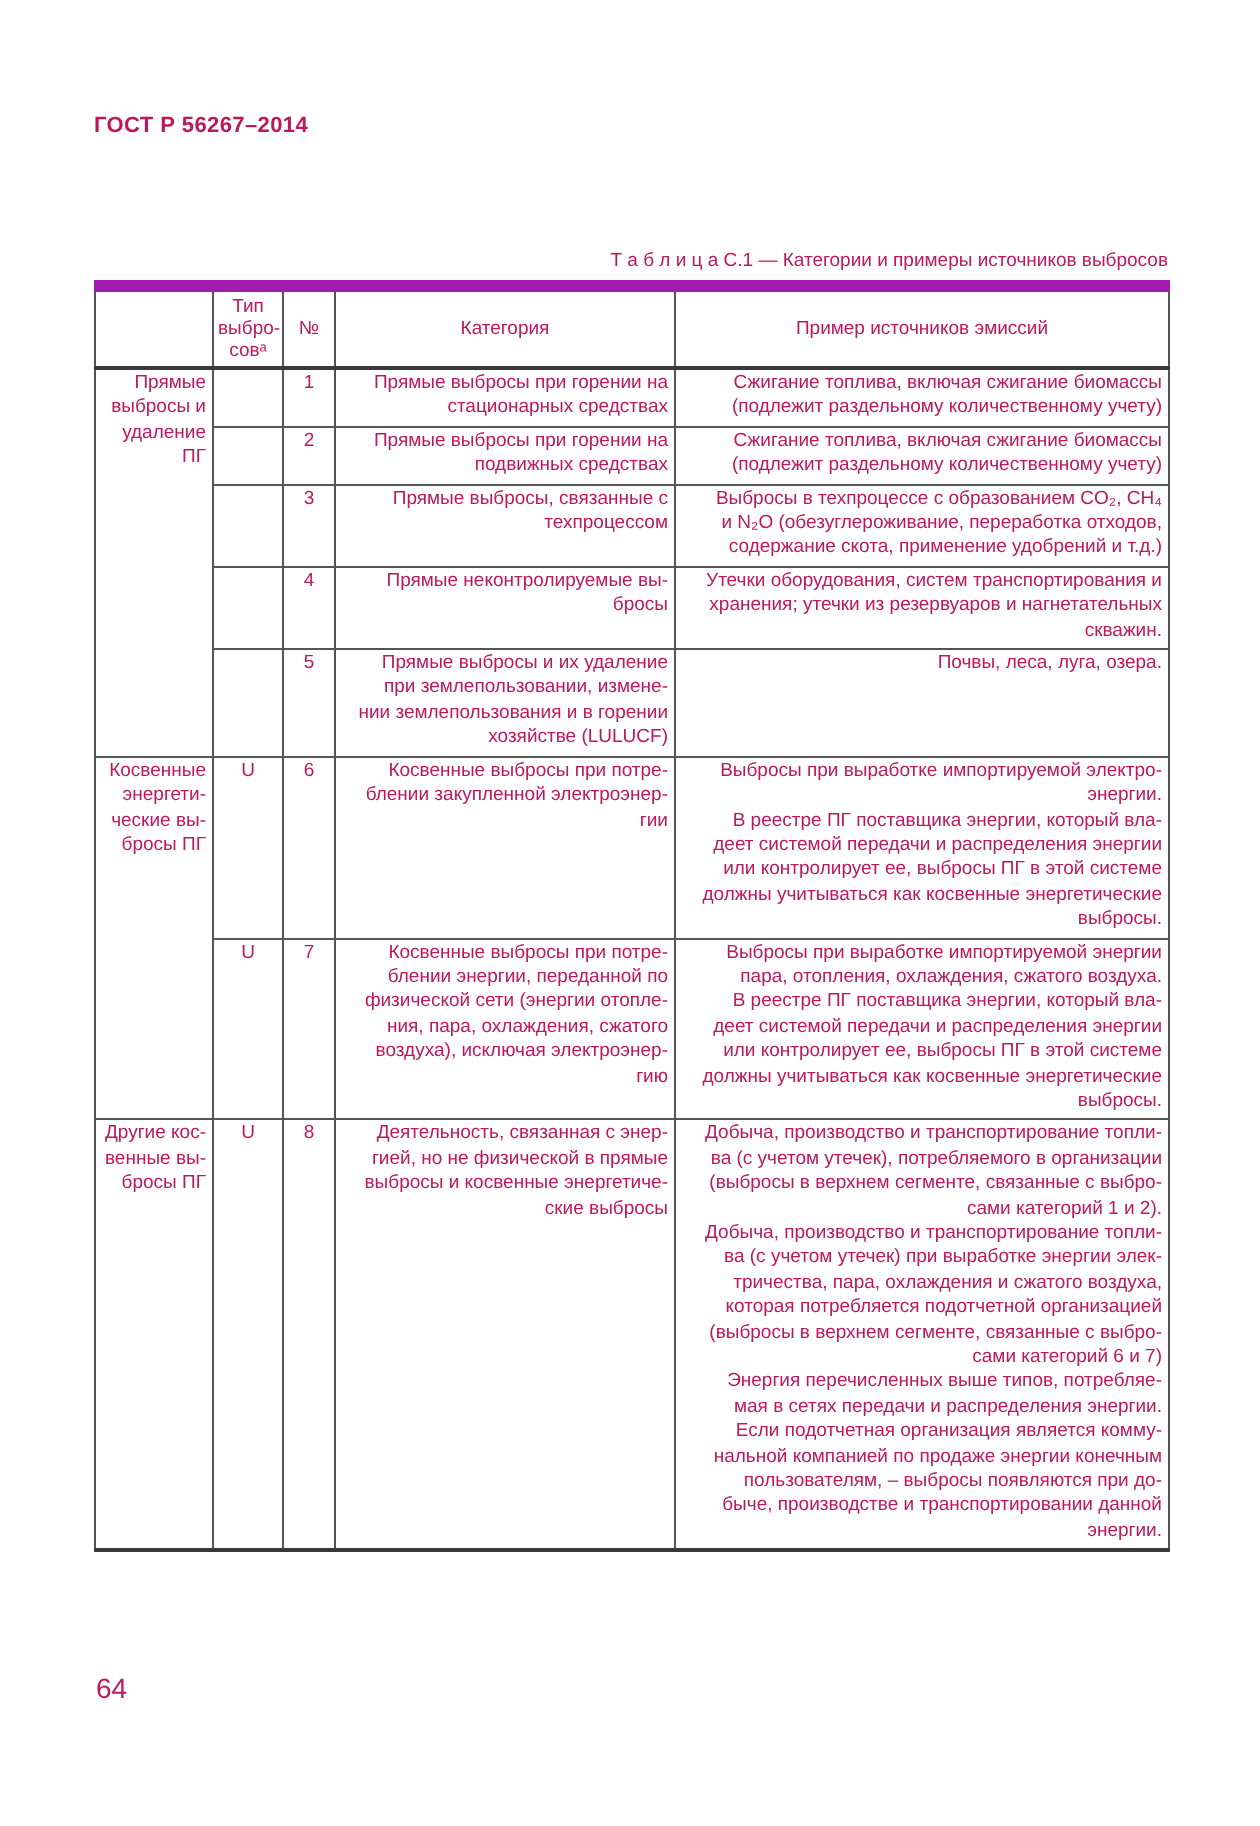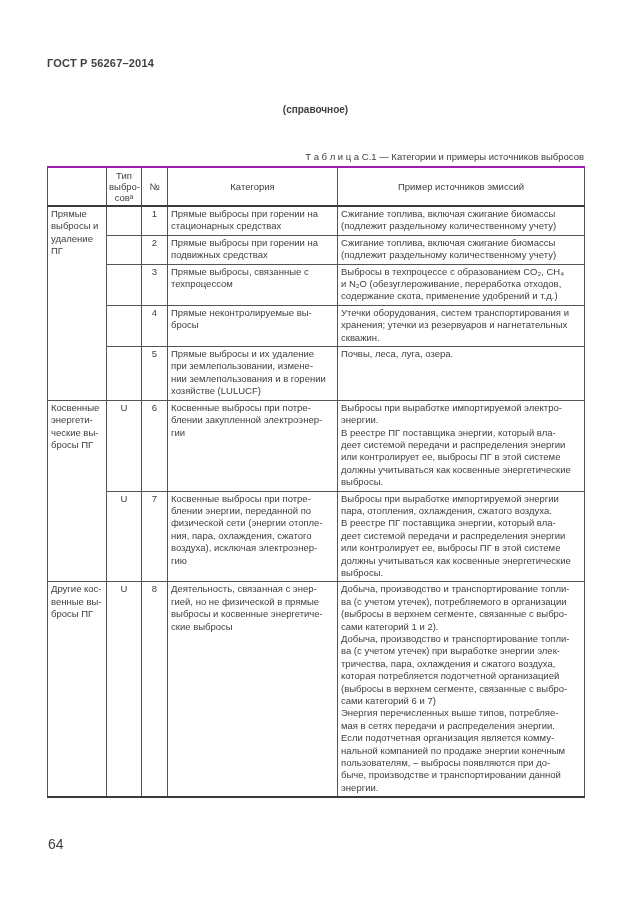--- a/index.html
+++ b/index.html
@@ -7,21 +7,21 @@
     padding: 0;
     background: #e8e8e8;
   }
   .page {
     position: relative;
     width: 630px;
     height: 913px;
     margin: 0 auto;
     background: #ffffff;
     font-family: "Liberation Sans", "DejaVu Sans", sans-serif;
-    color: #404040;
+    color: #be185d;
     overflow: hidden;
     box-sizing: border-box;
   }
   .content {
     position: absolute;
     left: 47px;
     top: 0;
     width: 537px;
   }
   .doc-header {
@@ -49,30 +49,30 @@
     font-size: 9.5px;
     text-align: right;
   }
   table.cat-table {
     margin-top: 4px;
     width: 537px;
     table-layout: fixed;
     border-collapse: collapse;
     font-size: 9.5px;
     line-height: 12.4px;
-    border-top: 2px solid #a21caf;
+    border-top: 6px solid #a21caf;
     border-bottom: 2px solid #3a3a3a;
   }
   .cat-table th, .cat-table td {
     border: 1px solid #555555;
     padding: 1px 3px 2px 3px;
     vertical-align: top;
     white-space: pre-line;
     font-weight: normal;
-    text-align: left;
+    text-align: right;
     overflow: hidden;
   }
   .cat-table thead th {
     text-align: center;
     vertical-align: middle;
     border-bottom: 2px solid #3a3a3a;
     line-height: 11px;
     padding: 2px 2px;
   }
   .c-type, .c-num { text-align: center !important; }
@@ -86,21 +86,20 @@
 </style>
 </head>
 <body>
 
 <div class="page">
   <div class="content">
 
     <div class="doc-header">ГОСТ Р 56267–2014</div>
 
     <div class="appendix">
-      <div>(справочное)</div>
     </div>
 
 
     <div class="table-caption">Т а б л и ц а  С.1 — Категории и примеры источников выбросов</div>
 
     <table class="cat-table">
       <colgroup>
         <col style="width:59px">
         <col style="width:35px">
         <col style="width:26px">

